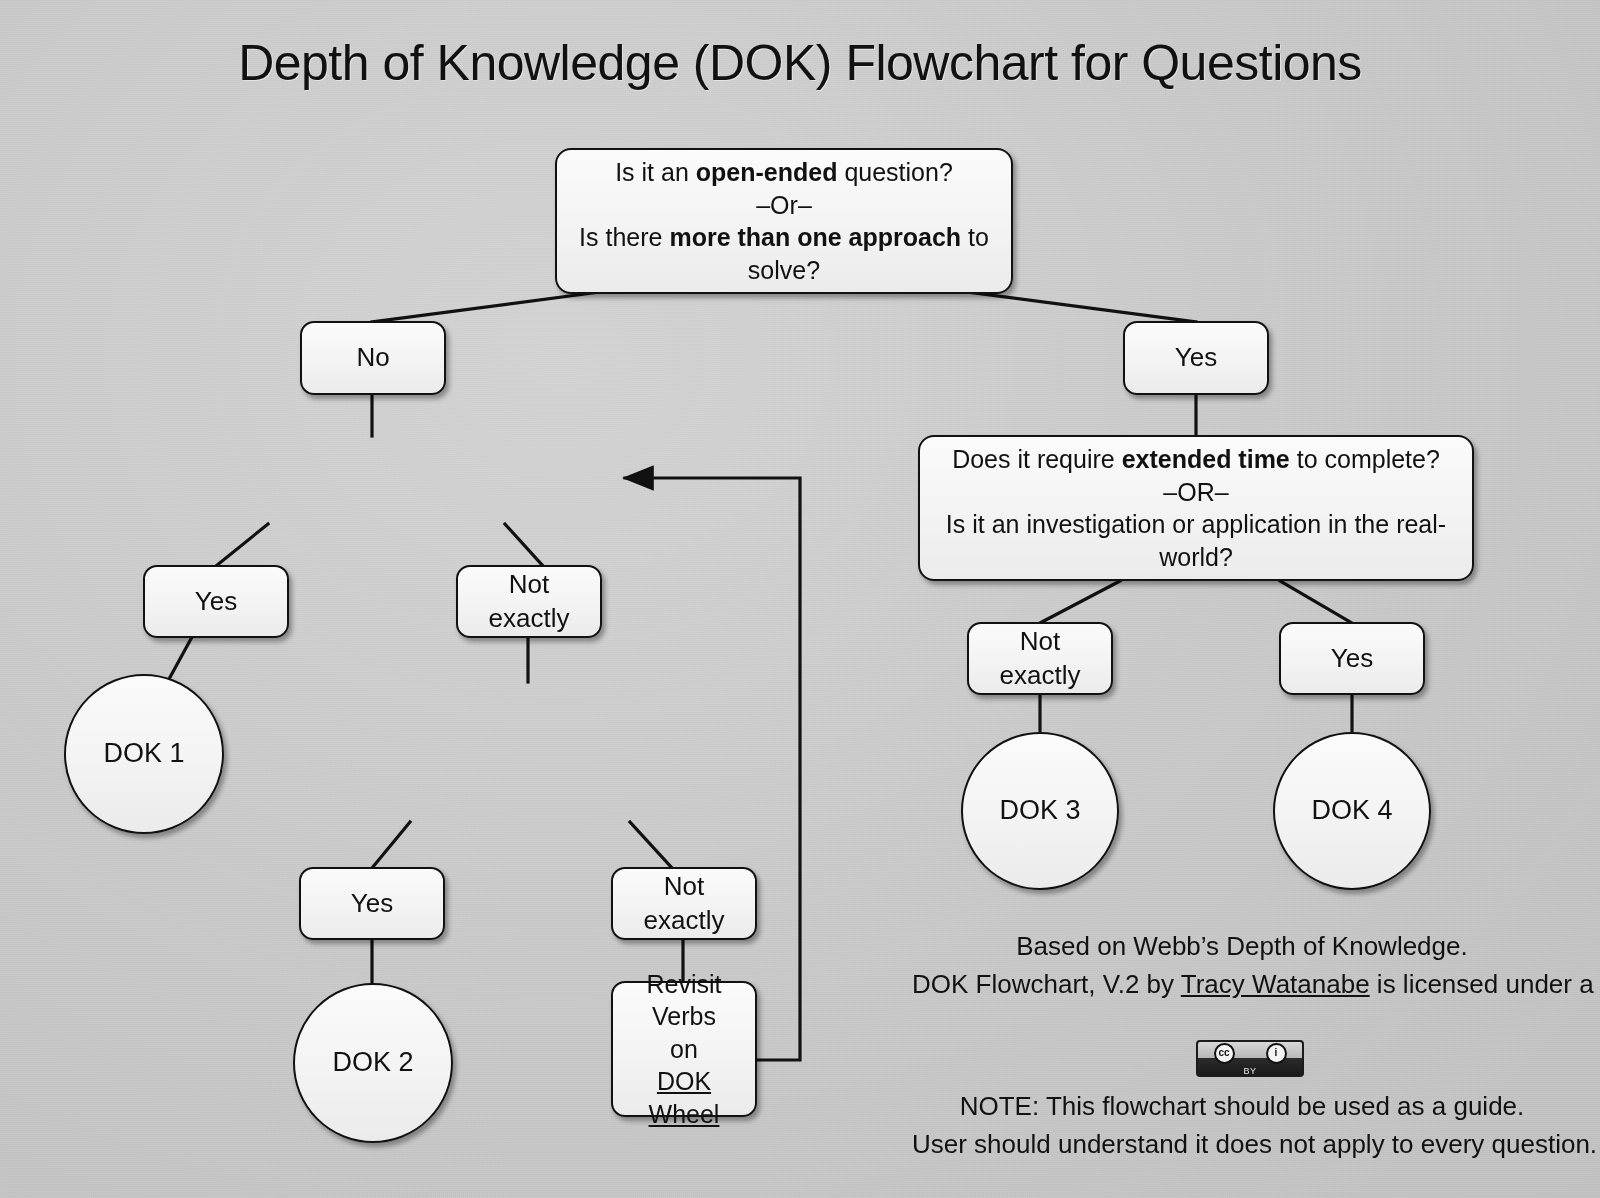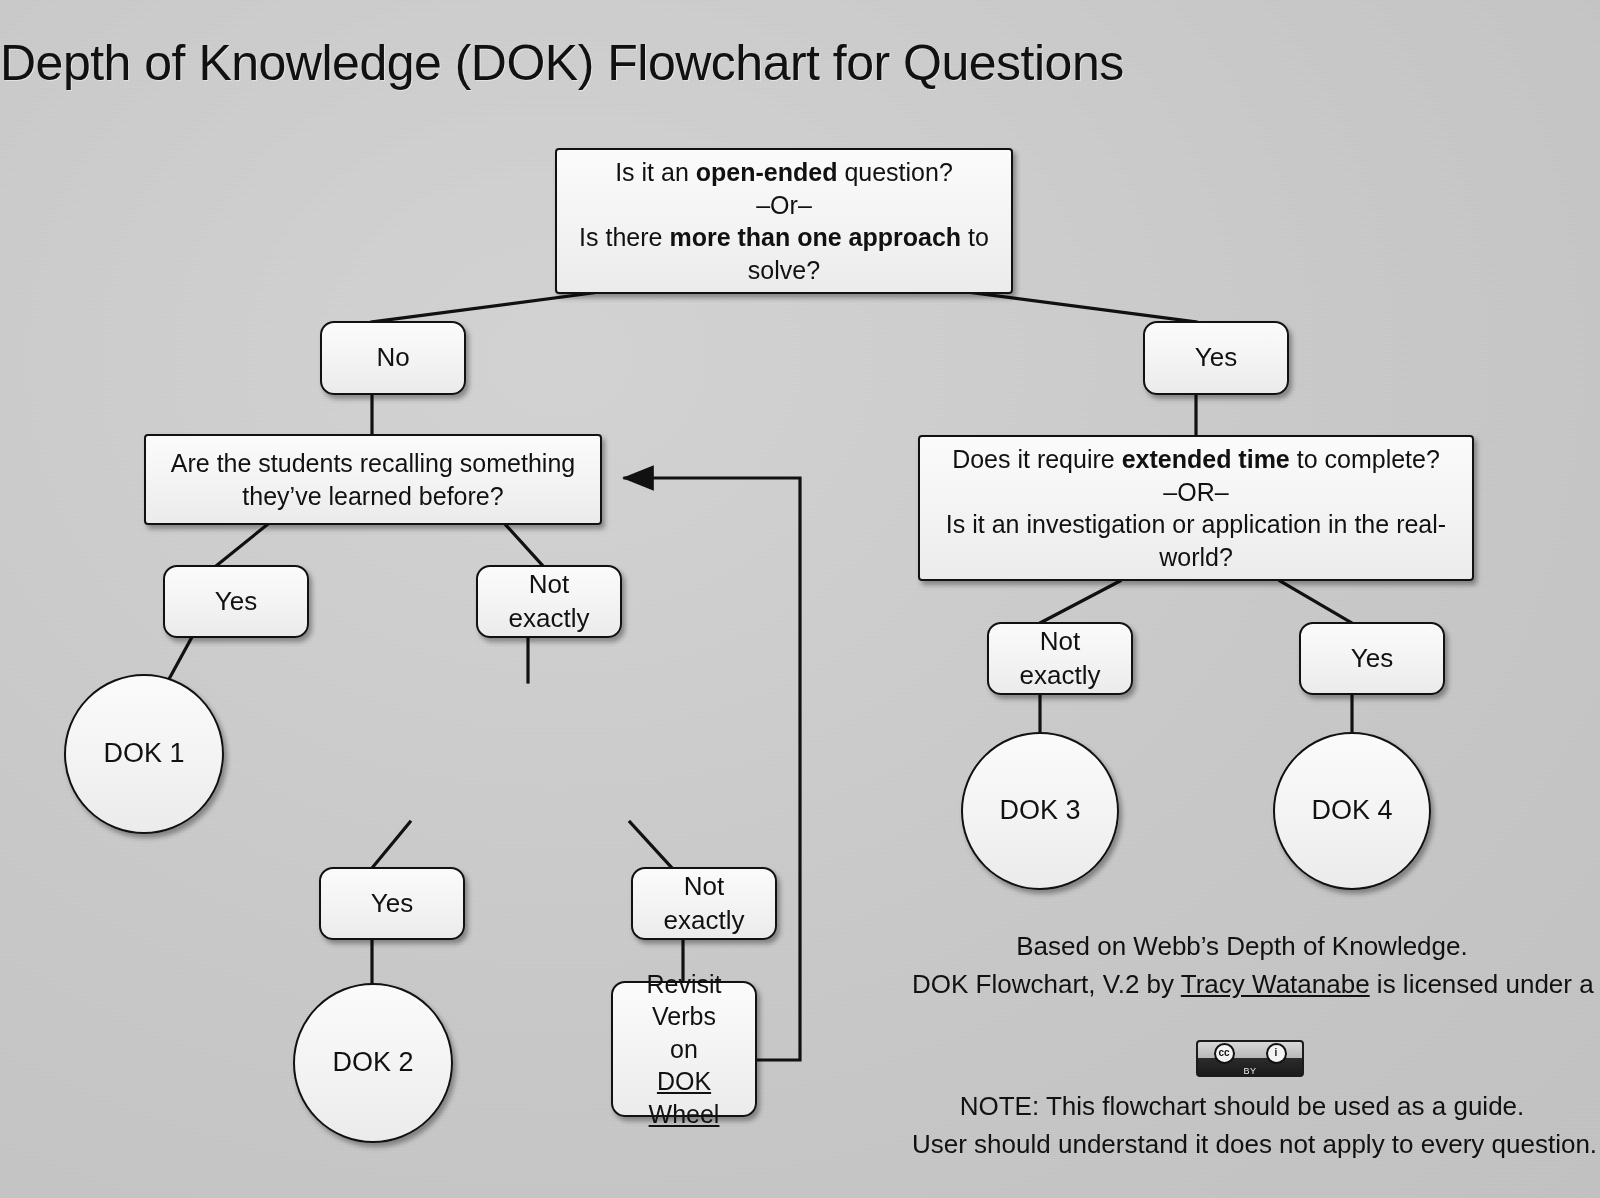--- a/index.html
+++ b/index.html
@@ -27,21 +27,21 @@
     background-image:
       repeating-linear-gradient(0deg, rgba(255,255,255,.05) 0 1px, rgba(0,0,0,.03) 1px 2px),
       repeating-linear-gradient(90deg, rgba(255,255,255,.04) 0 1px, rgba(0,0,0,.025) 1px 2px);
   }
 
   #title {
     position: absolute;
     left: 0;
     top: 34px;
     width: 1600px;
-    text-align: left;
+    text-align: center;
     font-size: 50px;
     font-weight: 400;
     letter-spacing: -0.5px;
     white-space: nowrap;
     text-shadow: 1px 1px 0 rgba(255,255,255,.45);
   }
 
   svg#wires {
     position: absolute;
     left: 0; top: 0;
@@ -55,25 +55,24 @@
     background: linear-gradient(180deg, #fbfbfb 0%, #f3f3f3 55%, #ebebeb 100%);
     border: 2.5px solid #111;
     display: flex;
     align-items: center;
     justify-content: center;
     text-align: center;
     box-shadow: 3px 4px 5px rgba(0,0,0,.35);
     z-index: 2;
   }
   .box {
-    border-radius: 4px;
+    border-radius: 16px;
   }
   .pill {
     border-radius: 14px;
-    margin-left: 20px;
   }
   .circle {
     border-radius: 50%;
   }
   .node .txt {
     line-height: 1.30;
     padding: 0 10px;
   }
   .q { font-size: 25px; }
   .lbl { font-size: 26px; }
@@ -194,26 +193,20 @@
   </div>
 
   <div class="node pill" style="left:300px; top:321px; width:146px; height:74px;">
     <div class="txt lbl">No</div>
   </div>
 
   <div class="node pill" style="left:1123px; top:321px; width:146px; height:74px;">
     <div class="txt lbl">Yes</div>
   </div>
 
-  <div class="node box" style="left:144px; top:434px; width:458px; height:91px;">
-    <div class="txt q">
-      <span>Are the students recalling something</span><br>
-      <span>they’ve learned before?</span>
-    </div>
-  </div>
 
   <div class="node pill" style="left:143px; top:565px; width:146px; height:73px;">
     <div class="txt lbl">Yes</div>
   </div>
 
   <div class="node pill" style="left:456px; top:565px; width:146px; height:73px;">
     <div class="txt lbl">Not exactly</div>
   </div>
 
   <div class="node circle" style="left:64px; top:674px; width:160px; height:160px;">

